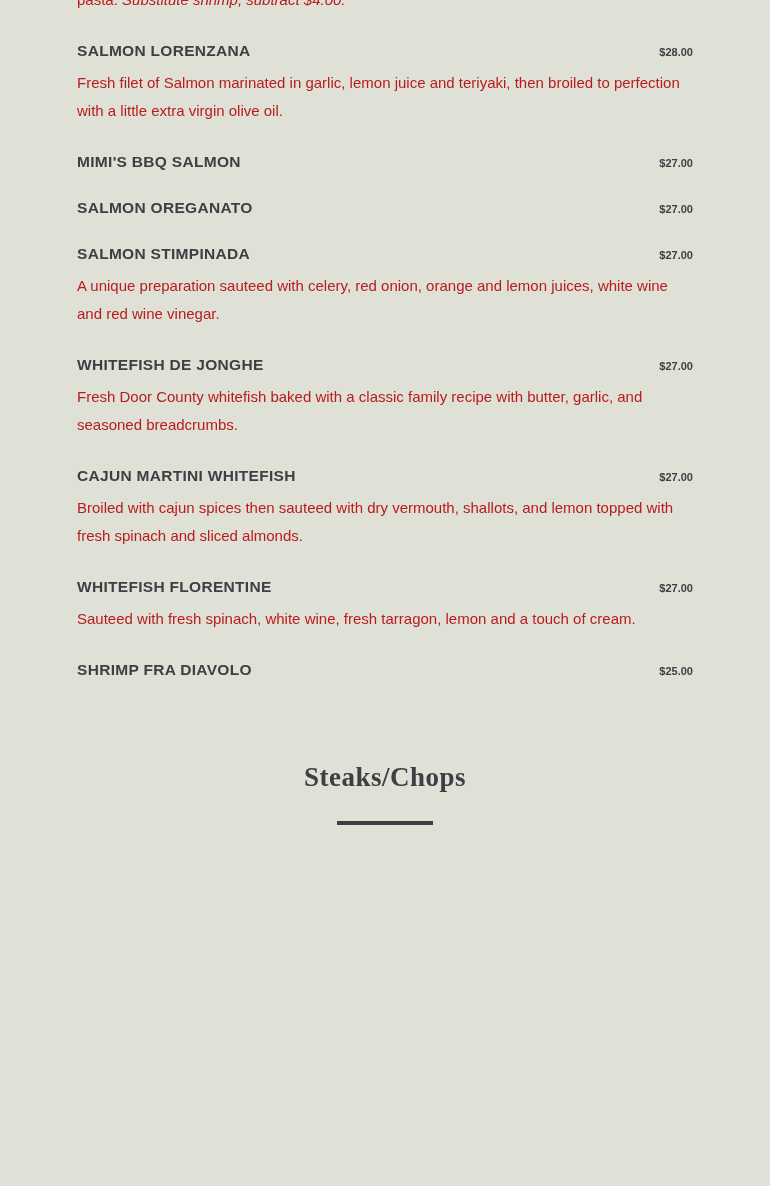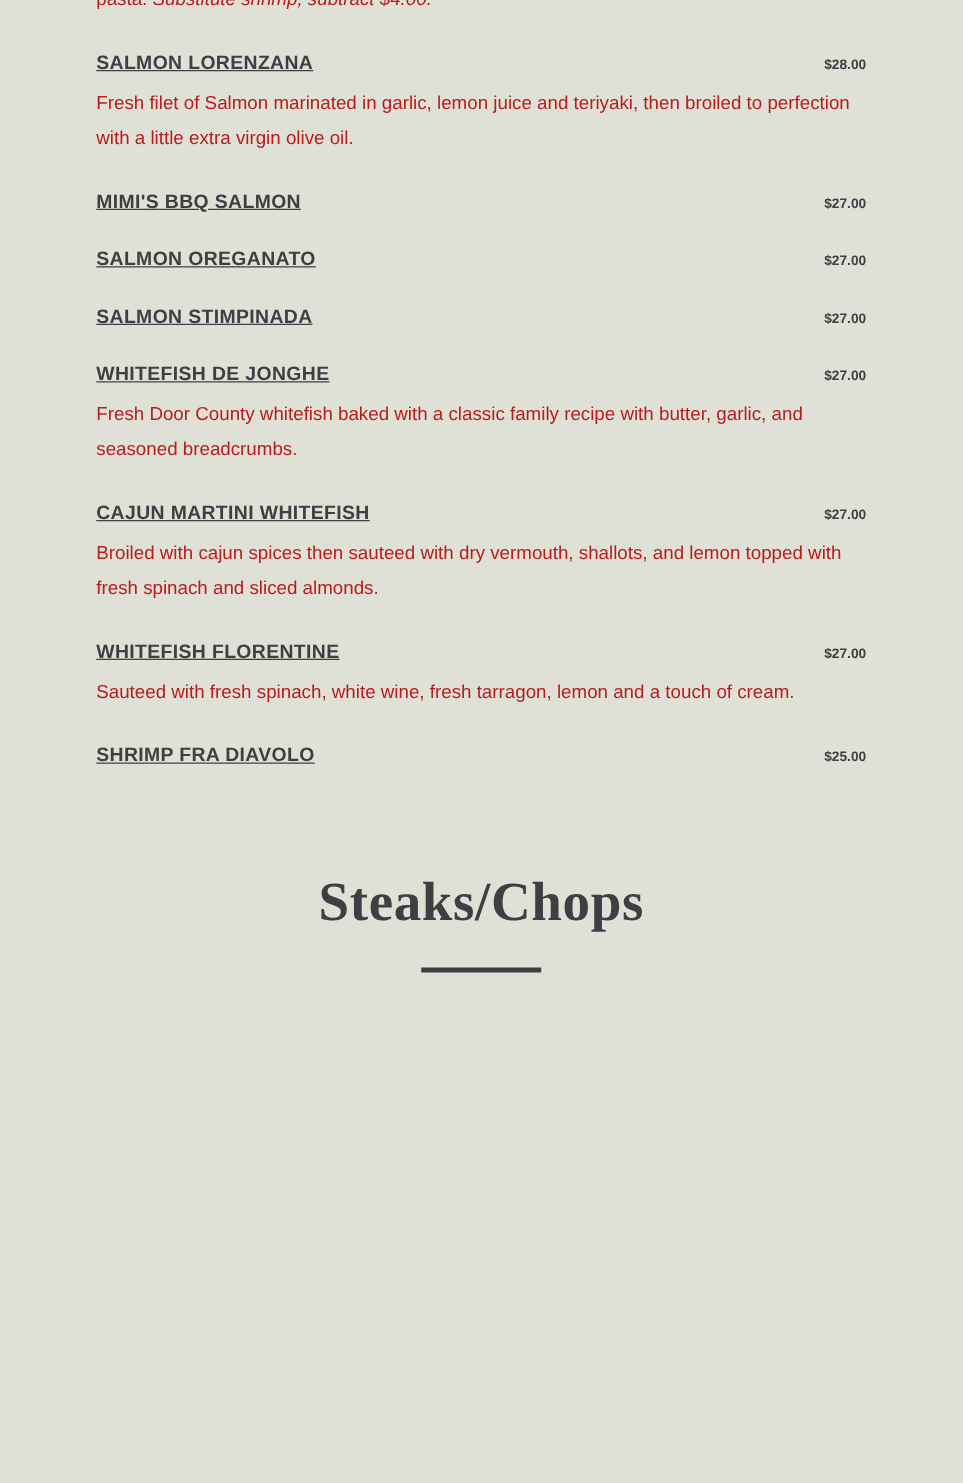--- a/index.html
+++ b/index.html
@@ -33,21 +33,20 @@
     justify-content: space-between;
     align-items: baseline;
     margin-bottom: 9px;
   }
   .item-name {
     font-size: 15.5px;
     font-weight: bold;
     letter-spacing: 0.3px;
     color: #3d4043;
     text-transform: uppercase;
-    text-decoration: underline;
   }
   .item-price {
     font-size: 11px;
     font-weight: bold;
     color: #3d4043;
     white-space: nowrap;
     padding-left: 14px;
   }
   .item-desc {
     font-size: 15px;
@@ -64,21 +63,21 @@
   }
   .clipped-top .item-desc {
     margin-top: -14px;
   }
   .section-title-wrap {
     text-align: center;
     margin-top: 84px;
   }
   .section-title {
     font-family: "Liberation Serif", serif;
-    font-size: 44px;
+    font-size: 27px;
     font-weight: bold;
     color: #3d4043;
     letter-spacing: 0.5px;
     line-height: 1.1;
   }
   .section-rule {
     width: 96px;
     height: 4px;
     background: #3d4043;
     margin: 28px auto 0 auto;
@@ -118,20 +117,21 @@
         <div class="item-name">SALMON OREGANATO</div>
         <div class="item-price">$27.00</div>
       </div>
     </div>
 
     <div class="menu-item">
       <div class="item-head">
         <div class="item-name">SALMON STIMPINADA</div>
         <div class="item-price">$27.00</div>
       </div>
+      <div class="item-desc">A unique preparation sauteed with celery, red onion, orange and lemon juices, white wine and red wine vinegar.</div>
     </div>
 
     <div class="menu-item">
       <div class="item-head">
         <div class="item-name">WHITEFISH DE JONGHE</div>
         <div class="item-price">$27.00</div>
       </div>
       <div class="item-desc">Fresh Door County whitefish baked with a classic family recipe with butter, garlic, and seasoned breadcrumbs.</div>
     </div>
 

